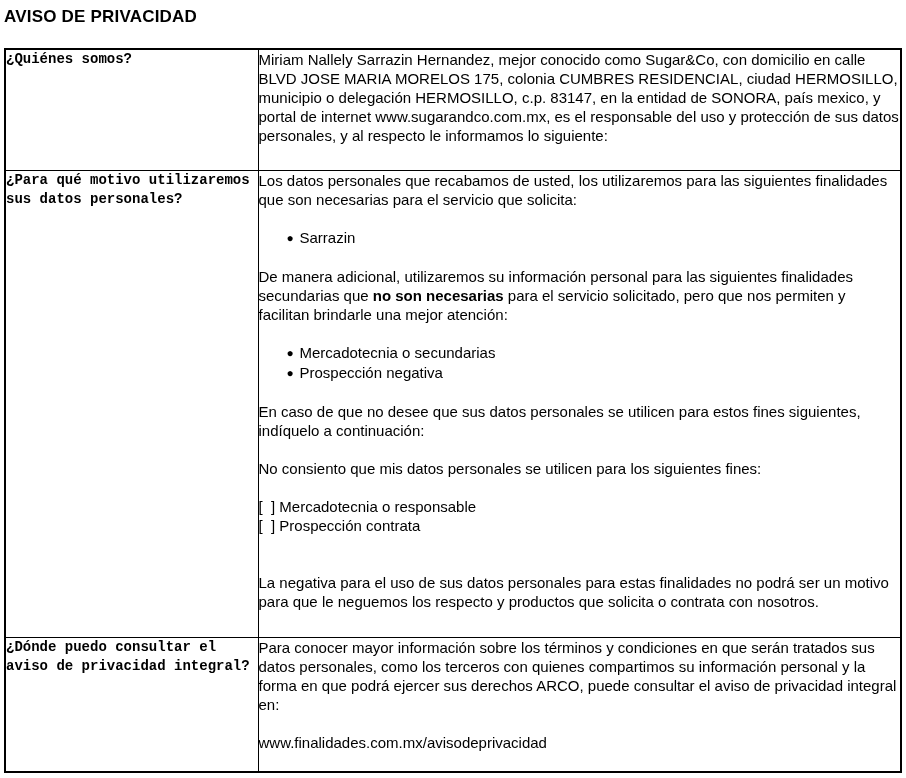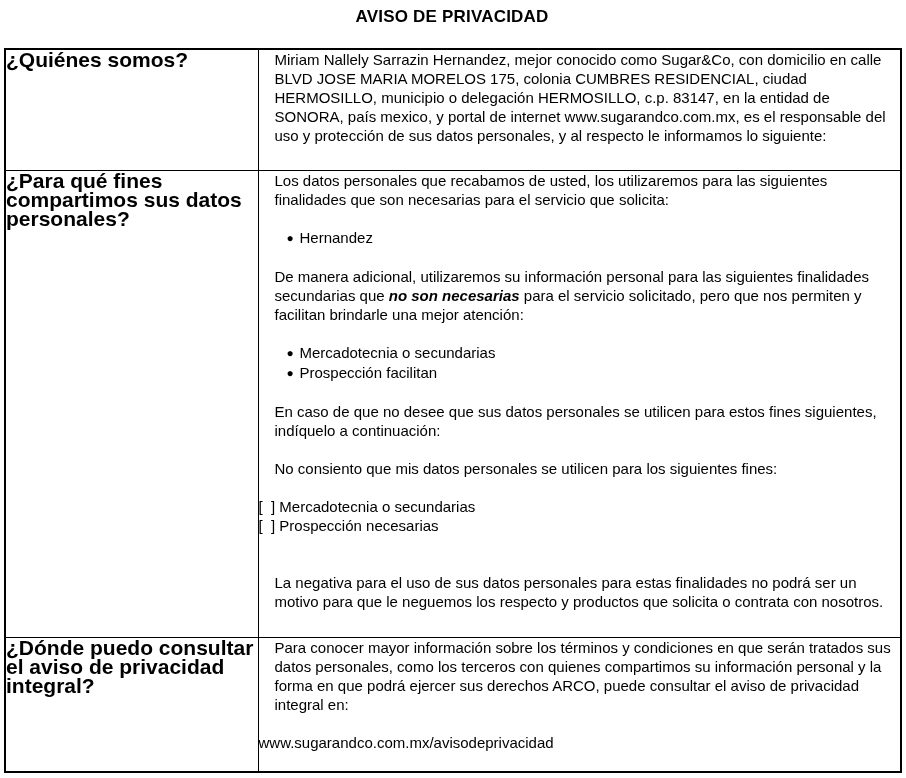--- a/index.html
+++ b/index.html
@@ -12,21 +12,20 @@
   }
   .page {
     width: 906px;
     height: 778px;
     background: #ffffff;
     padding: 0 6px 0 4px;
   }
   .doc-title {
     margin: 7px 0 12px 0;
     padding-top: 1px;
-    text-align: center;
     font-size: 17px;
     font-weight: bold;
     letter-spacing: 0.2px;
     line-height: 18px;
   }
   table.privacy-table {
     margin-top: 22px;
     border-collapse: collapse;
     width: 896px;
     table-layout: fixed;
@@ -35,110 +34,111 @@
   table.privacy-table td {
     border: 1px solid #000000;
     vertical-align: top;
     padding: 0;
   }
   td.q-cell {
     width: 253px;
     vertical-align: middle;
     padding: 2px 4px 2px 3px;
     font-weight: bold;
-    font-size: 21px;
+    font-size: 14px;
     line-height: 19px;
+    font-family: Liberation Mono, monospace;
   }
   td.a-cell {
     width: 643px;
     padding: 4px 2px 2px 3px;
     font-size: 15px;
     line-height: 19px;
   }
   tr.row-who    td { height: 121px; }
   tr.row-fines  td { height: 467px; }
   tr.row-where  td { height: 135px; }
-  .a-cell p { margin: 0 0 19px 16px; }
+  .a-cell p { margin: 0 0 19px 0; }
   .a-cell p.last { margin-bottom: 0; }
   ul.purpose-list {
     list-style: none;
     margin: 0 0 19px 0;
     padding: 0 0 0 28px;
   }
   ul.purpose-list li { line-height: 19px; }
   .bullet-glyph {
     font-size: 12px;
     display: inline-block;
     width: 13px;
     vertical-align: 1px;
   }
   .checkbox-block { margin: 0 0 38px 0; }
   .checkbox-line {
     white-space: pre-wrap;
     line-height: 19px;
   }
-  .bold-inline { font-weight: bold; font-style: italic; }
+  .bold-inline { font-weight: bold; }
   .url-line { line-height: 19px; }
 </style>
 </head>
 <body>
 
 <div class="page">
 
   <h1 class="doc-title">AVISO DE PRIVACIDAD</h1>
 
   <table class="privacy-table">
     <tbody>
 
       <tr class="row-who">
         <td class="q-cell">¿Quiénes somos?</td>
         <td class="a-cell">
           <p class="last">Miriam Nallely Sarrazin Hernandez, mejor conocido como Sugar&amp;Co, con domicilio en calle BLVD JOSE MARIA MORELOS 175, colonia CUMBRES RESIDENCIAL, ciudad HERMOSILLO, municipio o delegación HERMOSILLO, c.p. 83147, en la entidad de SONORA, país mexico, y portal de internet www.sugarandco.com.mx, es el responsable del uso y protección de sus datos personales, y al respecto le informamos lo siguiente:</p>
         </td>
       </tr>
 
       <tr class="row-fines">
-        <td class="q-cell">¿Para qué fines compartimos sus datos personales?</td>
+        <td class="q-cell">¿Para qué motivo utilizaremos sus datos personales?</td>
         <td class="a-cell">
 
           <p>Los datos personales que recabamos de usted, los utilizaremos para las siguientes finalidades que son necesarias para el servicio que solicita:</p>
 
           <ul class="purpose-list">
             <li>
-              <span class="bullet-glyph">●</span><span>Hernandez</span>
+              <span class="bullet-glyph">●</span><span>Sarrazin</span>
             </li>
           </ul>
 
           <p><span>De manera adicional, utilizaremos su información personal para las siguientes finalidades secundarias que </span><span class="bold-inline">no son necesarias</span><span> para el servicio solicitado, pero que nos permiten y facilitan brindarle una mejor atención:</span></p>
 
           <ul class="purpose-list">
             <li>
               <span class="bullet-glyph">●</span><span>Mercadotecnia o secundarias</span>
             </li>
             <li>
-              <span class="bullet-glyph">●</span><span>Prospección facilitan</span>
+              <span class="bullet-glyph">●</span><span>Prospección negativa</span>
             </li>
           </ul>
 
           <p>En caso de que no desee que sus datos personales se utilicen para estos fines siguientes, indíquelo a continuación:</p>
 
           <p>No consiento que mis datos personales se utilicen para los siguientes fines:</p>
 
           <div class="checkbox-block">
-            <div class="checkbox-line">[  ] Mercadotecnia o secundarias</div>
-            <div class="checkbox-line">[  ] Prospección necesarias</div>
+            <div class="checkbox-line">[  ] Mercadotecnia o responsable</div>
+            <div class="checkbox-line">[  ] Prospección contrata</div>
           </div>
 
           <p class="last">La negativa para el uso de sus datos personales para estas finalidades no podrá ser un motivo para que le neguemos los respecto y productos que solicita o contrata con nosotros.</p>
         </td>
       </tr>
 
       <tr class="row-where">
         <td class="q-cell">¿Dónde puedo consultar el aviso de privacidad integral?</td>
         <td class="a-cell">
           <p>Para conocer mayor información sobre los términos y condiciones en que serán tratados sus datos personales, como los terceros con quienes compartimos su información personal y la forma en que podrá ejercer sus derechos ARCO, puede consultar el aviso de privacidad integral en:</p>
-          <div class="url-line">www.sugarandco.com.mx/avisodeprivacidad</div>
+          <div class="url-line">www.finalidades.com.mx/avisodeprivacidad</div>
         </td>
       </tr>
 
     </tbody>
   </table>
 </div>
 
 </body></html>

